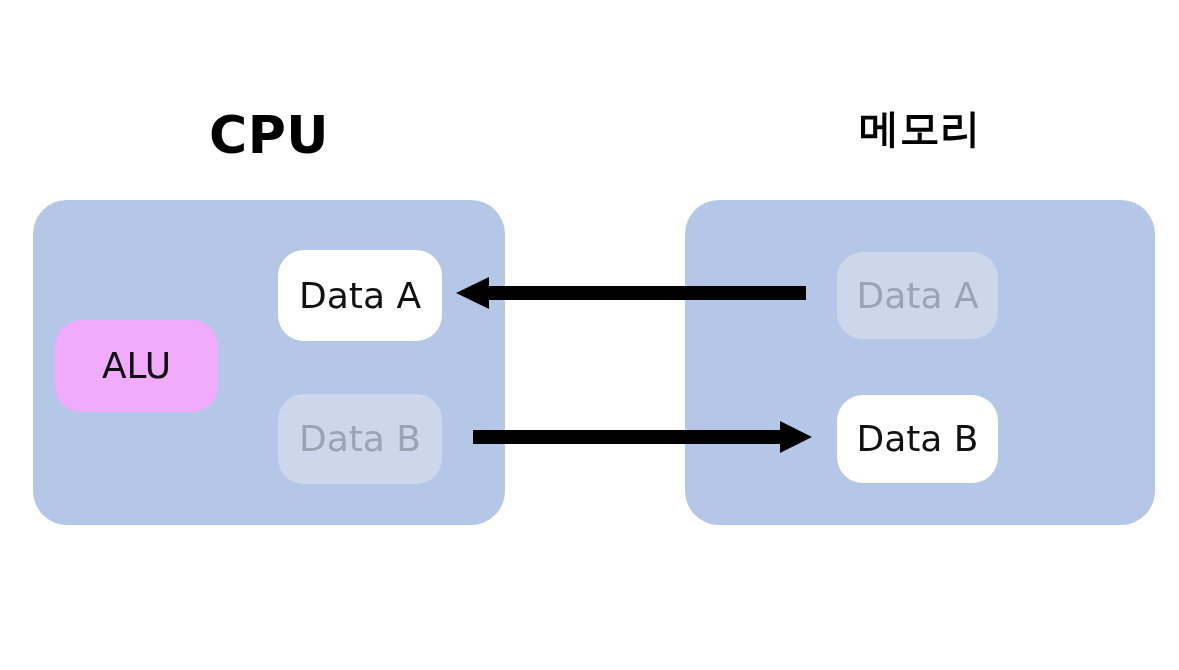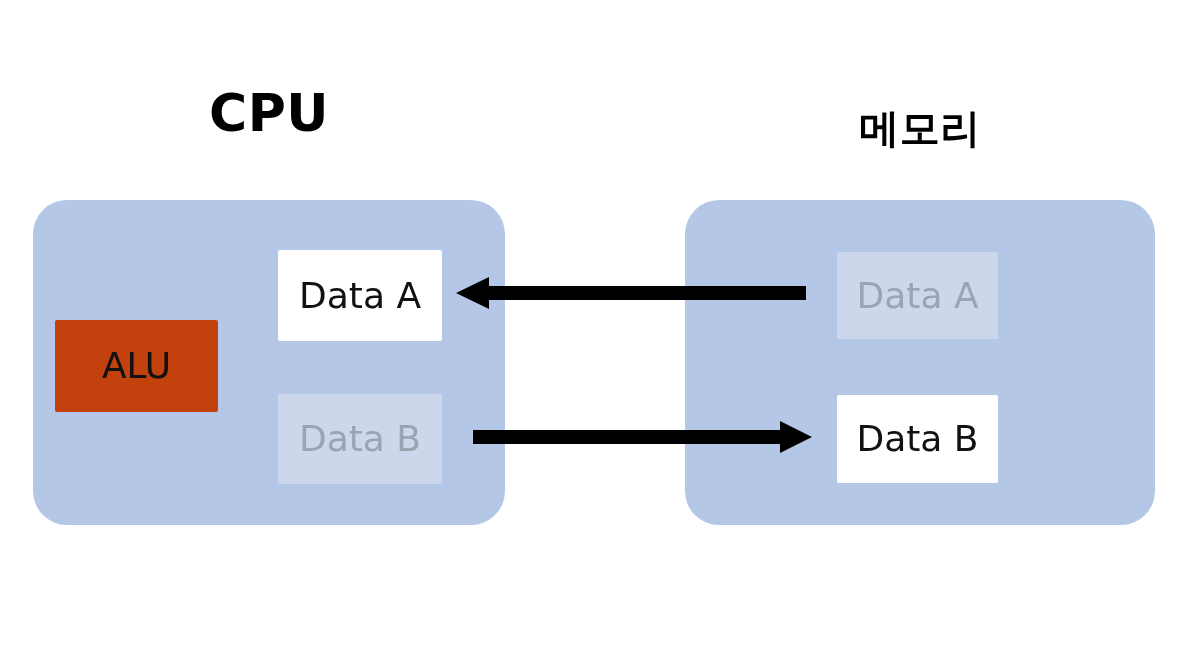--- a/index.html
+++ b/index.html
@@ -26,21 +26,21 @@
   .panel-title {
     position: absolute;
     font-weight: bold;
     color: #000000;
     white-space: nowrap;
     text-align: center;
     letter-spacing: 0.5px;
   }
   #title-cpu {
     left: 33px;
-    top: 83px;
+    top: 105px;
     width: 472px;
     font-size: 52px;
     line-height: 60px;
   }
   #title-memory {
     left: 685px;
     top: 97px;
     width: 470px;
     font-size: 40px;
     line-height: 62px;
@@ -60,21 +60,21 @@
   #panel-memory {
     left: 685px;
     top: 200px;
     width: 470px;
     height: 325px;
   }
 
   
   .block {
     position: absolute;
-    border-radius: 2px;
+    border-radius: 26px;
     display: flex;
     align-items: center;
     justify-content: center;
     font-size: 36px;
     line-height: 1;
     color: #111111;
     background: #ffffff;
     box-sizing: border-box;
   }
   .block.faded {
@@ -105,21 +105,21 @@
 <div class="stage">
 
   <div class="panel-title" id="title-cpu">CPU</div>
 
   <div class="panel-title" id="title-memory">메모리</div>
 
   <div class="panel" id="panel-cpu" style="background: rgb(180, 199, 231);"></div>
 
   <div class="panel" id="panel-memory" style="background: rgb(180, 199, 231);"></div>
 
-  <div class="block" id="block-alu" style="background: #c2410c; color: rgb(17, 17, 17);">ALU</div>
+  <div class="block" id="block-alu" style="background: #f0abfc; color: rgb(17, 17, 17);">ALU</div>
 
   <div class="block" id="block-cpu-dataA" style="background: rgb(255, 255, 255); color: rgb(17, 17, 17);">Data A</div>
 
   <div class="block faded" id="block-cpu-dataB" style="background: rgb(204, 215, 236); color: rgb(154, 164, 178);">Data B</div>
 
   <div class="block faded" id="block-mem-dataA" style="background: rgb(204, 215, 236); color: rgb(154, 164, 178);">Data A</div>
 
   <div class="block" id="block-mem-dataB" style="background: rgb(255, 255, 255); color: rgb(17, 17, 17);">Data B</div>
 
   <svg class="arrow-svg" viewBox="0 0 1179 670">

